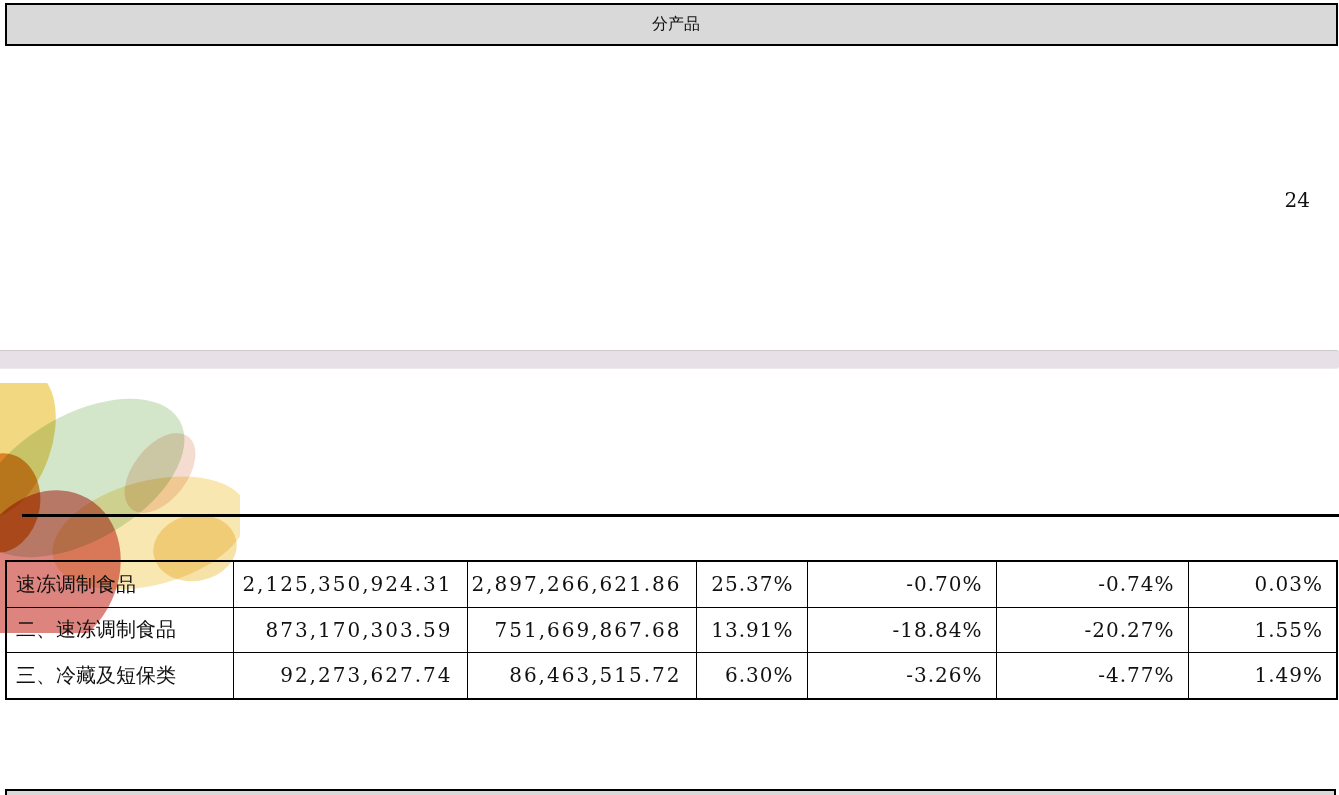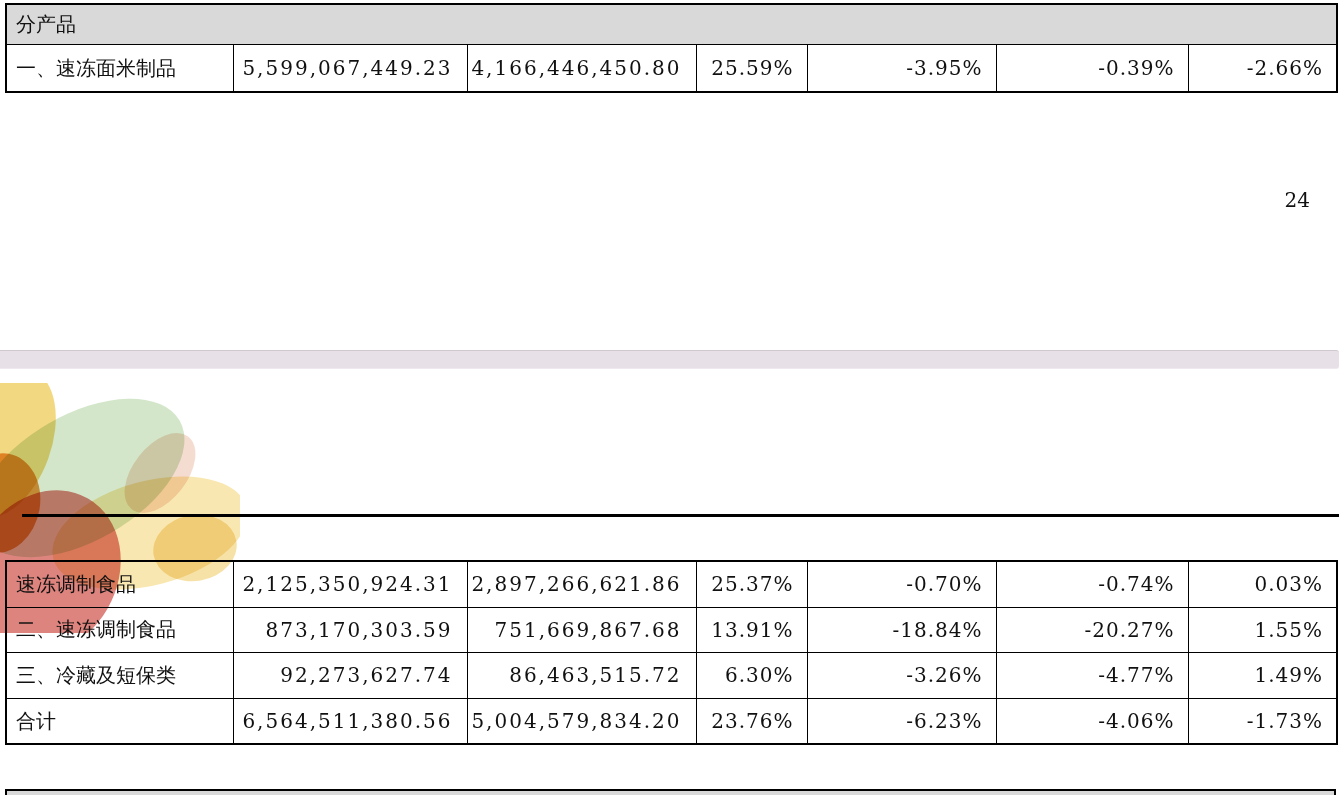--- a/index.html
+++ b/index.html
@@ -57,23 +57,23 @@
     overflow: hidden;
     white-space: nowrap;
     background: transparent;
   }
   .report-table { border: 2px solid #000000; }
   #table1 td.data-cell { height: 46px; }
   #table2 td.data-cell { height: 44.6px; }
   td.group-header {
     background: #d9d9d9;
     height: 39px;
-    text-align: left;
+    text-align: center;
     padding-left: 9px;
-    font-size: 20px;
+    font-size: 16px;
   }
   td.label-cell {
     text-align: left;
     padding-left: 9px;
   }
   td.num-cell {
     text-align: right;
     padding-right: 14px;
     letter-spacing: 2px;
   }
@@ -147,29 +147,20 @@
         <col style="width:234px">
         <col style="width:229px">
       <col style="width:111px">
         <col style="width:189px">
         <col style="width:192px">
       <col style="width:149px">
     </colgroup>
     <tbody>
         <tr>
       <td class="group-header" colspan="7">分产品</td>
-    </tr>
-    <tr>
-      <td class="data-cell label-cell">一、速冻面米制品</td>
-      <td class="data-cell num-cell">5,599,067,449.23</td>
-      <td class="data-cell num-cell">4,166,446,450.80</td>
-      <td class="data-cell pct-cell">25.59%</td>
-      <td class="data-cell pct-cell">-3.95%</td>
-      <td class="data-cell pct-cell">-0.39%</td>
-      <td class="data-cell pct-cell">-2.66%</td>
     </tr>
   </tbody>
     </table>
 
   <div class="page-number">24</div>
 
   <div class="page-divider"></div>
 
   <div class="page" id="page2"></div>
 
@@ -218,27 +209,18 @@
     </tr>
     <tr>
       <td class="data-cell label-cell">三、冷藏及短保类</td>
       <td class="data-cell num-cell">92,273,627.74</td>
       <td class="data-cell num-cell">86,463,515.72</td>
       <td class="data-cell pct-cell">6.30%</td>
       <td class="data-cell pct-cell">-3.26%</td>
       <td class="data-cell pct-cell">-4.77%</td>
       <td class="data-cell pct-cell">1.49%</td>
     </tr>
-    <tr>
-      <td class="data-cell label-cell">合计</td>
-      <td class="data-cell num-cell">6,564,511,380.56</td>
-      <td class="data-cell num-cell">5,004,579,834.20</td>
-      <td class="data-cell pct-cell">23.76%</td>
-      <td class="data-cell pct-cell">-6.23%</td>
-      <td class="data-cell pct-cell">-4.06%</td>
-      <td class="data-cell pct-cell">-1.73%</td>
-    </tr>
   </tbody>
     </table>
 
   <div class="next-row-sliver"></div>
 
 </div>
 
 </body></html>

